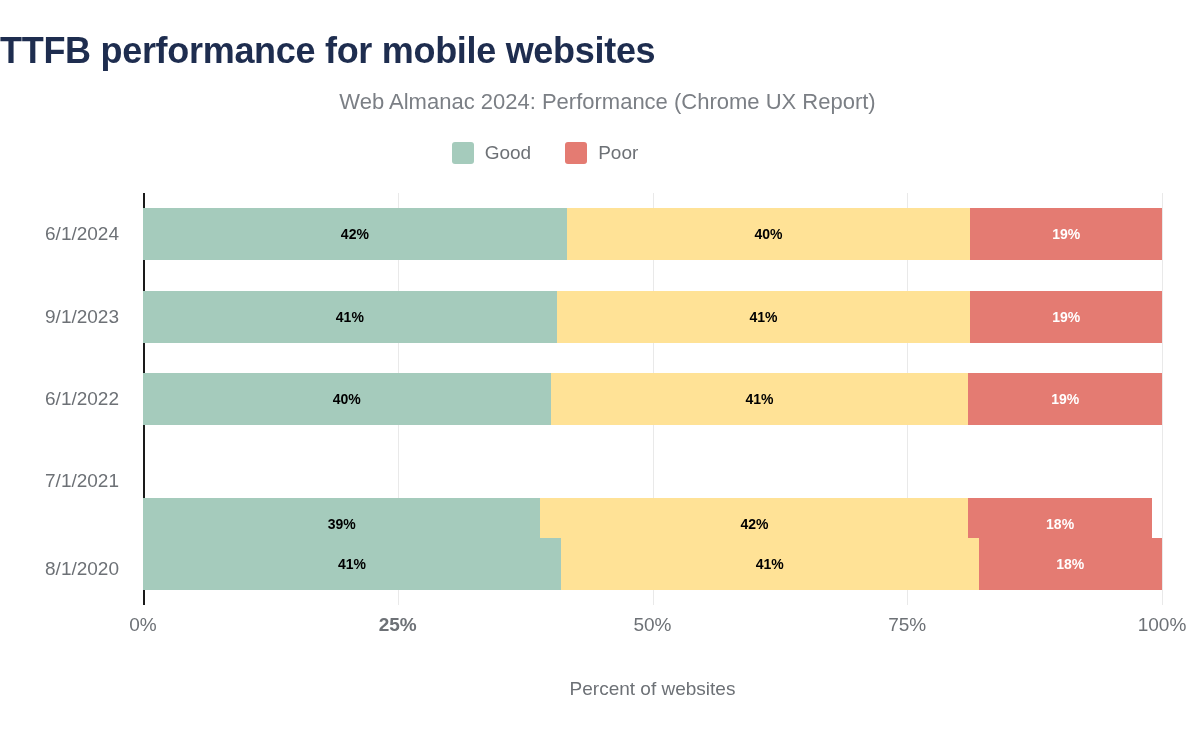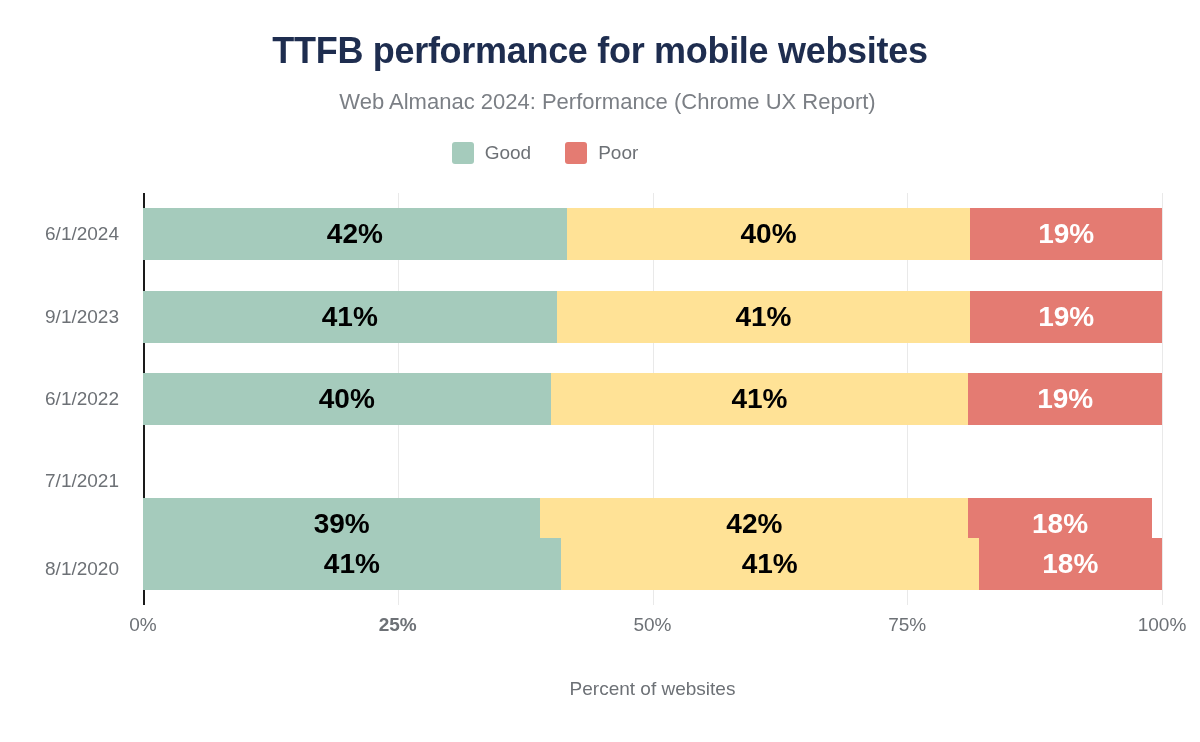--- a/index.html
+++ b/index.html
@@ -18,21 +18,20 @@
     height: 742px;
     background: #ffffff;
   }
 
   
   .chart-title {
     position: absolute;
     top: 30px;
     left: 0;
     width: 1200px;
-    text-align: center;
     font-size: 36px;
     font-weight: bold;
     color: #1e2d4f;
     letter-spacing: -0.3px;
   }
 
   .chart-subtitle {
     position: absolute;
     top: 89px;
     left: 0;
@@ -115,21 +114,21 @@
   }
 
   .segment {
     height: 100%;
     display: flex;
     align-items: center;
     justify-content: center;
     overflow: hidden;
   }
   .segment-label {
-    font-size: 28px;
+    font-size: 14px;
     font-weight: bold;
     white-space: nowrap;
   }
 
   
   .y-tick {
     position: absolute;
     right: 1043px;
     width: 120px;
     text-align: right;

